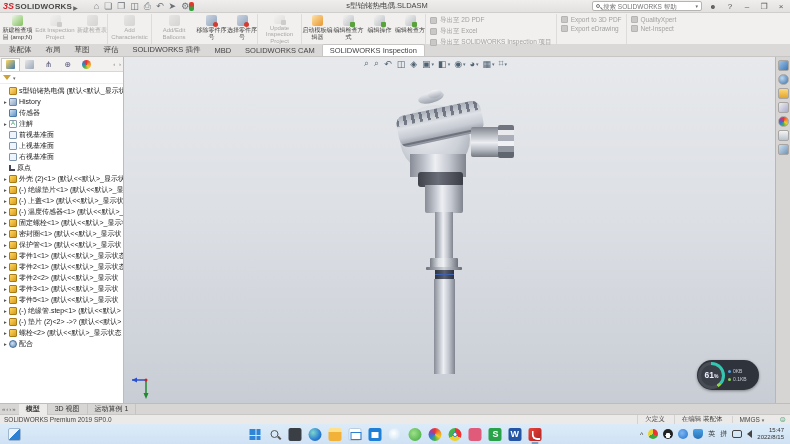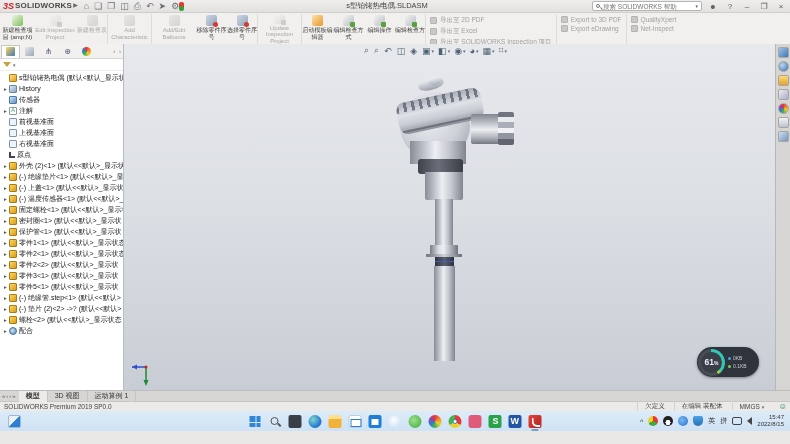--- a/index.html
+++ b/index.html
@@ -3,21 +3,21 @@
 <meta charset="utf-8">
 <style>
   * { box-sizing: border-box; margin: 0; padding: 0; }
   html,body { width:790px; height:444px; overflow:hidden;
     font-family:"Liberation Sans","DejaVu Sans",sans-serif; font-size:8px; color:#333; }
   .app { position:relative; width:790px; height:444px; background:#e9e8e6; }
 
   
   .titlebar { position:relative; height:13px; background:linear-gradient(#efeeec,#e2e1df);
     border-bottom:1px solid #cfcecc; display:flex; align-items:center; padding:0 3px; }
-  .brand { display:flex; align-items:flex-start; gap:1px; margin-right:6px; }
+  .brand { display:flex; align-items:flex-end; gap:1px; margin-right:16px; }
   .brand-3s { color:#d22027; font-weight:bold; font-style:italic; font-size:9px; }
   .brand-name { color:#4a4a4a; font-weight:bold; font-size:8px; letter-spacing:.2px; }
   .qat { display:flex; align-items:center; gap:5px; color:#6a6f76; font-size:9px; }
   .qat span.qi { cursor:default; }
   .traffic { display:inline-block; width:5px; height:9px; border-radius:2px; background:#555;
     background:linear-gradient(#e03a2f 0 45%,#2ea33a 55% 100%); }
   .win-title { position:absolute; left:0; right:16px; text-align:center; font-size:7.5px; color:#444; pointer-events:none; }
   .tb-right { margin-left:auto; display:flex; align-items:center; gap:5px; }
   .searchbox { display:flex; align-items:center; gap:3px; width:110px; height:10px;
     background:#fff; border:1px solid #b5b4b2; border-radius:2px; padding:0 3px; }
@@ -342,20 +342,38 @@
           <span>QualityXpert</span>
         </div>
 
         <div class="ritem">
           <span class="iico"></span>
           <span>Net-Inspect</span>
         </div>
       </div>
   </div>
 
+  <div class="tabrow">
+
+      <div class="rtab">装配体</div>
+
+      <div class="rtab">布局</div>
+
+      <div class="rtab">草图</div>
+
+      <div class="rtab">评估</div>
+
+      <div class="rtab">SOLIDWORKS 插件</div>
+
+      <div class="rtab">MBD</div>
+
+      <div class="rtab">SOLIDWORKS CAM</div>
+
+      <div class="rtab active">SOLIDWORKS Inspection</div>
+    </div>
 
   <div class="main">
 
     <div class="lpanel">
       <div class="ptabs">
         <div class="ptab active">
             <span class="sq" style="background:linear-gradient(135deg,#ffd85e,#3c78b4);"></span>
           </div>
         <div class="ptab">
             <span class="sq" style="background:linear-gradient(135deg,#e8e8e8,#9aa8b8);"></span>

